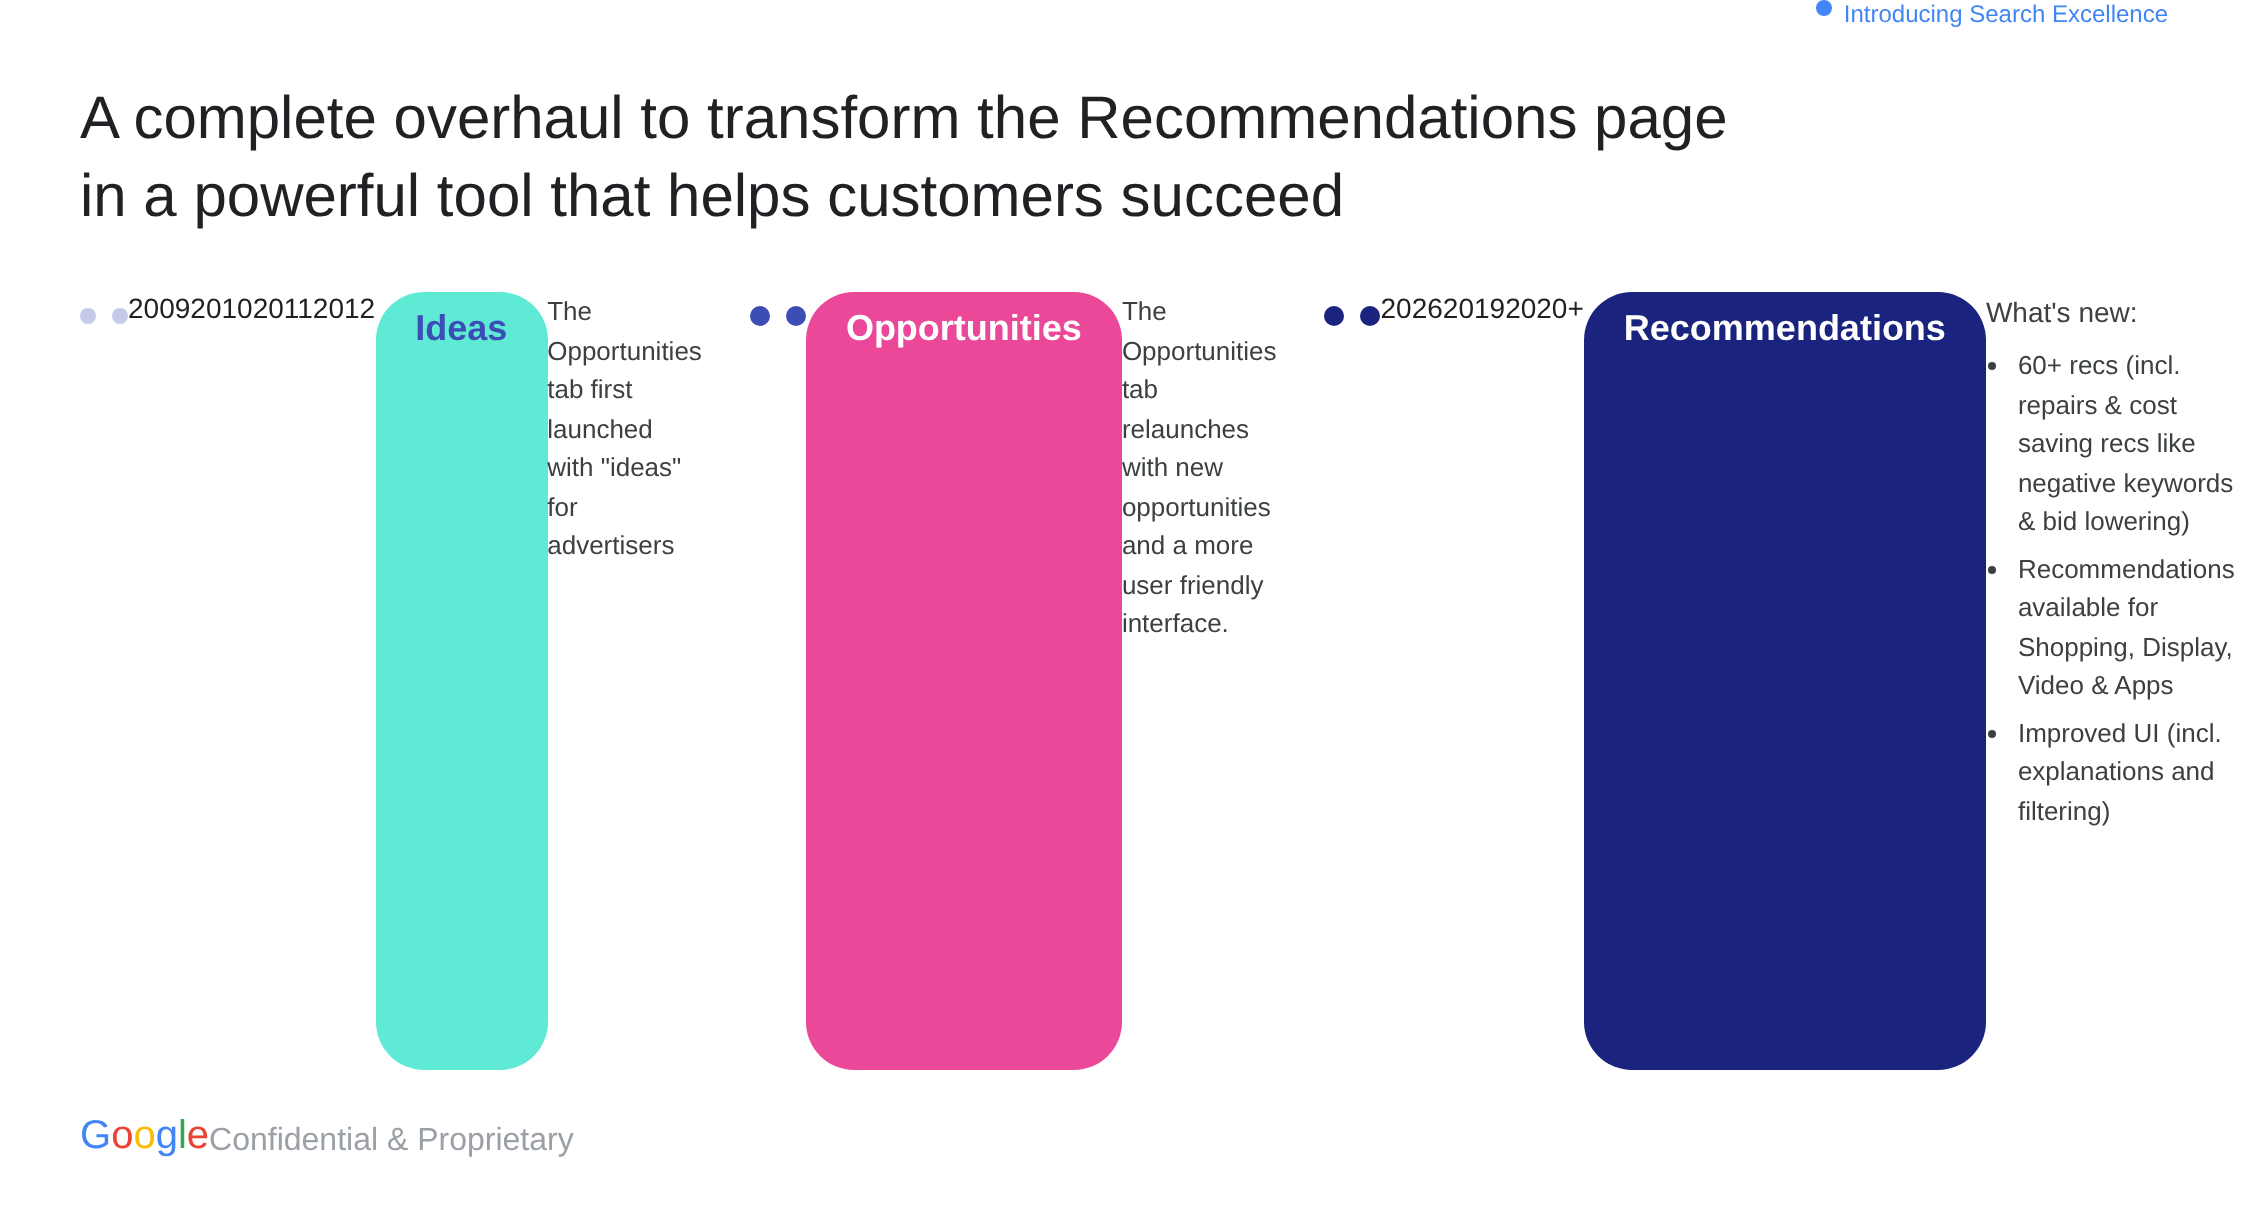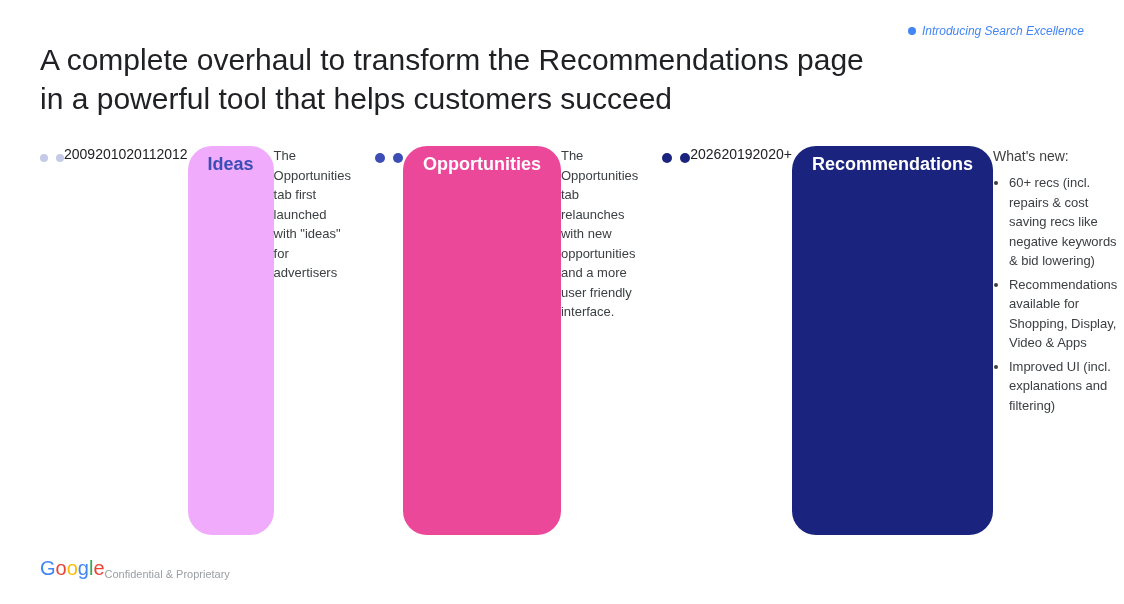--- a/index.html
+++ b/index.html
@@ -15,28 +15,26 @@
       width: 1124px;
       height: 604px;
       background: #fff;
       padding: 32px 40px 24px 40px;
       display: flex;
       flex-direction: column;
       position: relative;
     }
     .top-badge {
       position: absolute;
-      top: 24px;
+      top: 0;
       right: 40px;
       display: flex;
-      align-items: center;
       gap: 6px;
       font-size: 12px;
       color: #4285f4;
-      font-style: italic;
     }
     .top-badge-dot {
       width: 8px;
       height: 8px;
       border-radius: 50%;
       background: #4285f4;
       flex-shrink: 0;
     }
     .main-title {
       font-size: 30px;
@@ -127,21 +125,21 @@
     }
     .label-pill {
       border-radius: 24px;
       padding: 8px 20px;
       font-size: 18px;
       font-weight: 600;
       display: inline-block;
       margin-bottom: 14px;
     }
     .pill-ideas {
-      background: #f0abfc;
+      background: #5eead4;
       color: #3c4eb5;
       border: none;
     }
     .pill-opportunities {
       background: #ec4899;
       color: #fff;
     }
     .pill-recommendations {
       background: #1a237e;
       color: #fff;
@@ -177,21 +175,21 @@
       font-weight: 400;
       color: #5f6368;
     }
     .google-logo span:nth-child(1) { color: #4285f4; }
     .google-logo span:nth-child(2) { color: #ea4335; }
     .google-logo span:nth-child(3) { color: #fbbc05; }
     .google-logo span:nth-child(4) { color: #4285f4; }
     .google-logo span:nth-child(5) { color: #34a853; }
     .google-logo span:nth-child(6) { color: #ea4335; }
     .confidential {
-      font-size: 11px;
+      font-size: 16px;
       color: #9aa0a6;
     }
     .sections-grid {
       display: grid;
       grid-template-columns: 1fr 1fr 1fr;
       gap: 0;
       flex: 1;
     }
     .section-col {
       padding-right: 24px;

